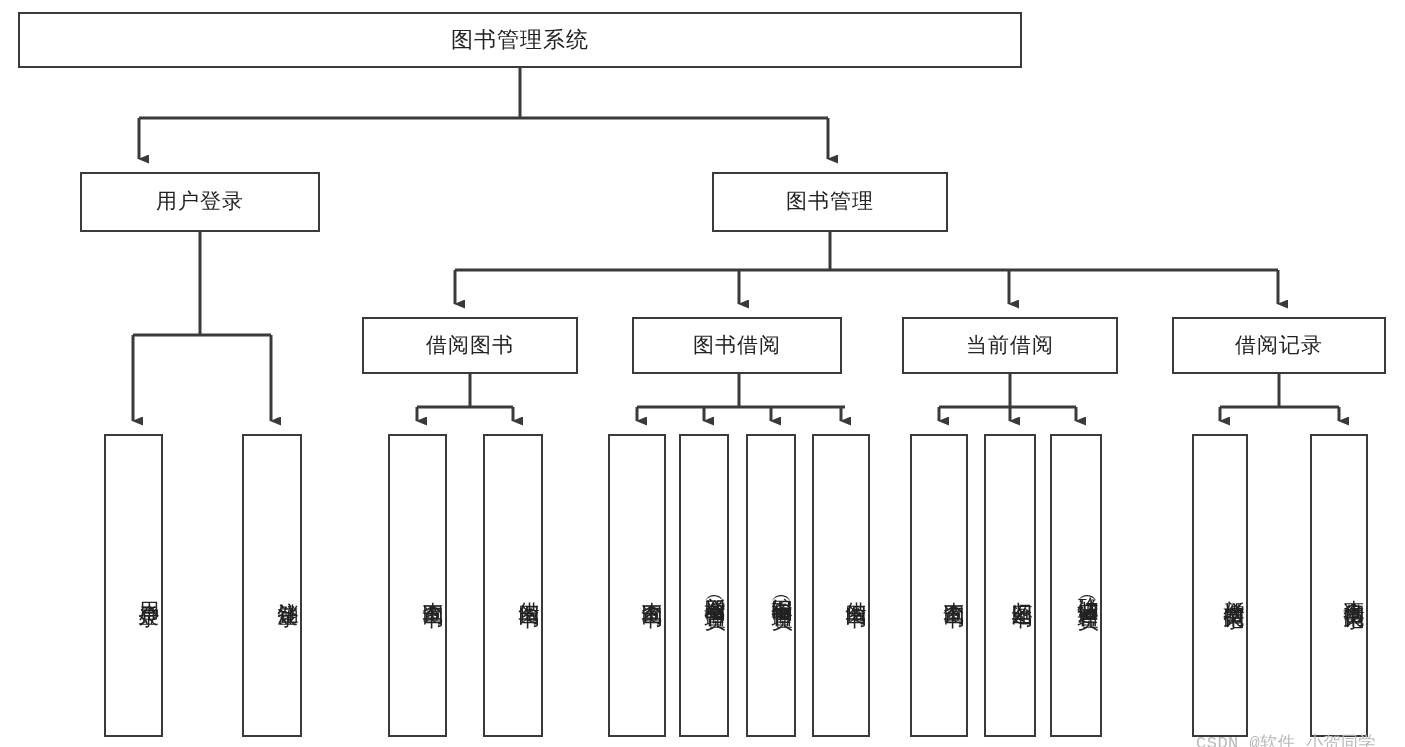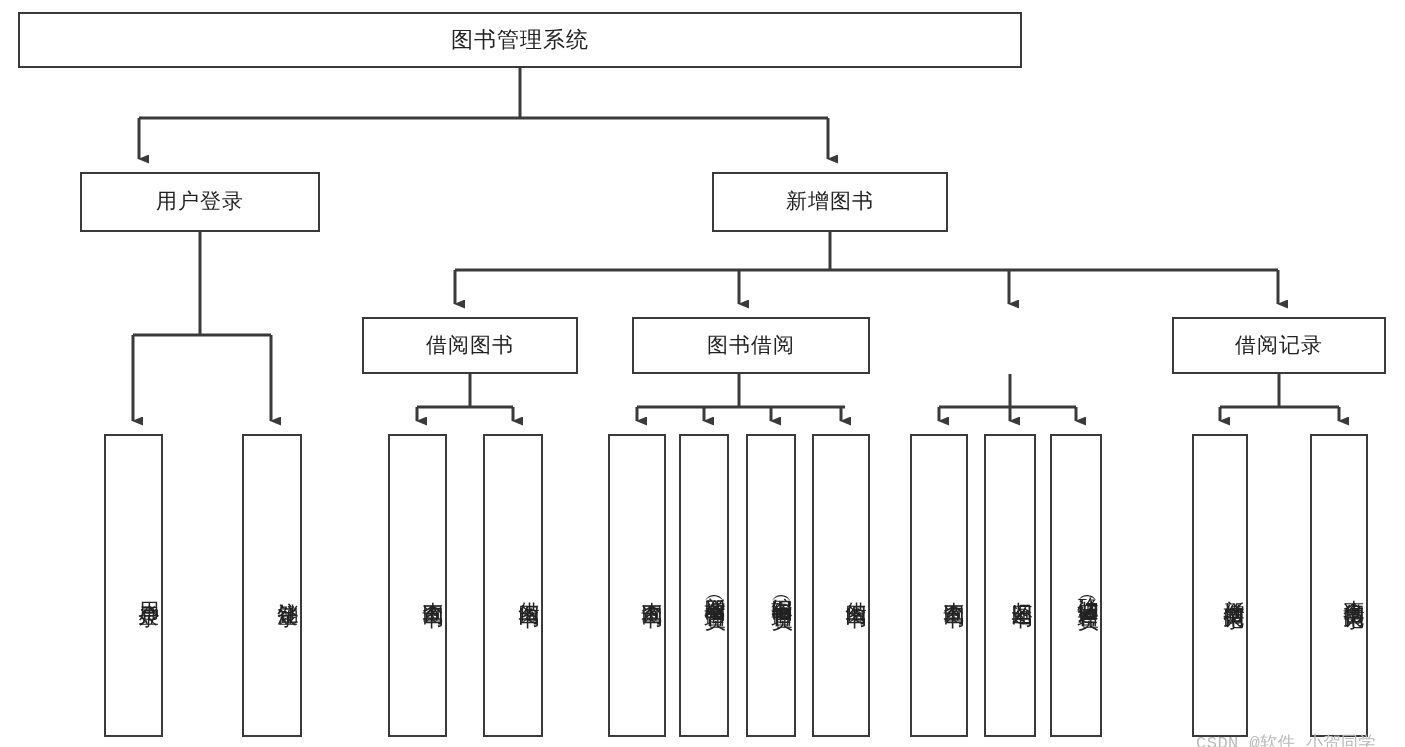--- a/index.html
+++ b/index.html
@@ -123,28 +123,31 @@
   </svg>
 
   <div class="node node-h node-root" style="left: 18px; top: 12px; width: 1004px; height: 56px; border-color: rgb(58, 58, 58); background: rgb(255, 255, 255); color: rgb(34, 34, 34);">
     <span>图书管理系统</span>
   </div>
 
   <div class="node node-h" style="left: 80px; top: 172px; width: 240px; height: 60px; border-color: rgb(58, 58, 58); background: rgb(255, 255, 255); color: rgb(34, 34, 34);">
     <span>用户登录</span>
   </div>
   <div class="node node-h" style="left: 712px; top: 172px; width: 236px; height: 60px; border-color: rgb(58, 58, 58); background: rgb(255, 255, 255); color: rgb(34, 34, 34);">
-    <span>新增图书</span>
+    <span>图书管理</span>
   </div>
 
   <div class="node node-h" style="left: 362px; top: 317px; width: 216px; height: 57px; border-color: rgb(58, 58, 58); background: rgb(255, 255, 255); color: rgb(34, 34, 34);">
     <span>借阅图书</span>
   </div>
-  <div class="node node-h" style="left: 632px; top: 317px; width: 238px; height: 57px; border-color: rgb(58, 58, 58); background: rgb(255, 255, 255); color: rgb(34, 34, 34);">
+  <div class="node node-h" style="left: 632px; top: 317px; width: 210px; height: 57px; border-color: rgb(58, 58, 58); background: rgb(255, 255, 255); color: rgb(34, 34, 34);">
     <span>图书借阅</span>
+  </div>
+  <div class="node node-h" style="left: 902px; top: 317px; width: 216px; height: 57px; border-color: rgb(58, 58, 58); background: rgb(255, 255, 255); color: rgb(34, 34, 34);">
+    <span>当前借阅</span>
   </div>
   <div class="node node-h" style="left: 1172px; top: 317px; width: 214px; height: 57px; border-color: rgb(58, 58, 58); background: rgb(255, 255, 255); color: rgb(34, 34, 34); justify-content: center;">
     <span>借阅记录</span>
   </div>
 
   <div class="node node-v" style="left: 104px; top: 434px; width: 59px; height: 303px; border-color: rgb(58, 58, 58); background: rgb(255, 255, 255); color: rgb(34, 34, 34);">
     <span class="vtext">用户登录</span>
   </div>
   <div class="node node-v" style="left: 242px; top: 434px; width: 60px; height: 303px; border-color: rgb(58, 58, 58); background: rgb(255, 255, 255); color: rgb(34, 34, 34);">
     <span class="vtext">注销登录</span>

